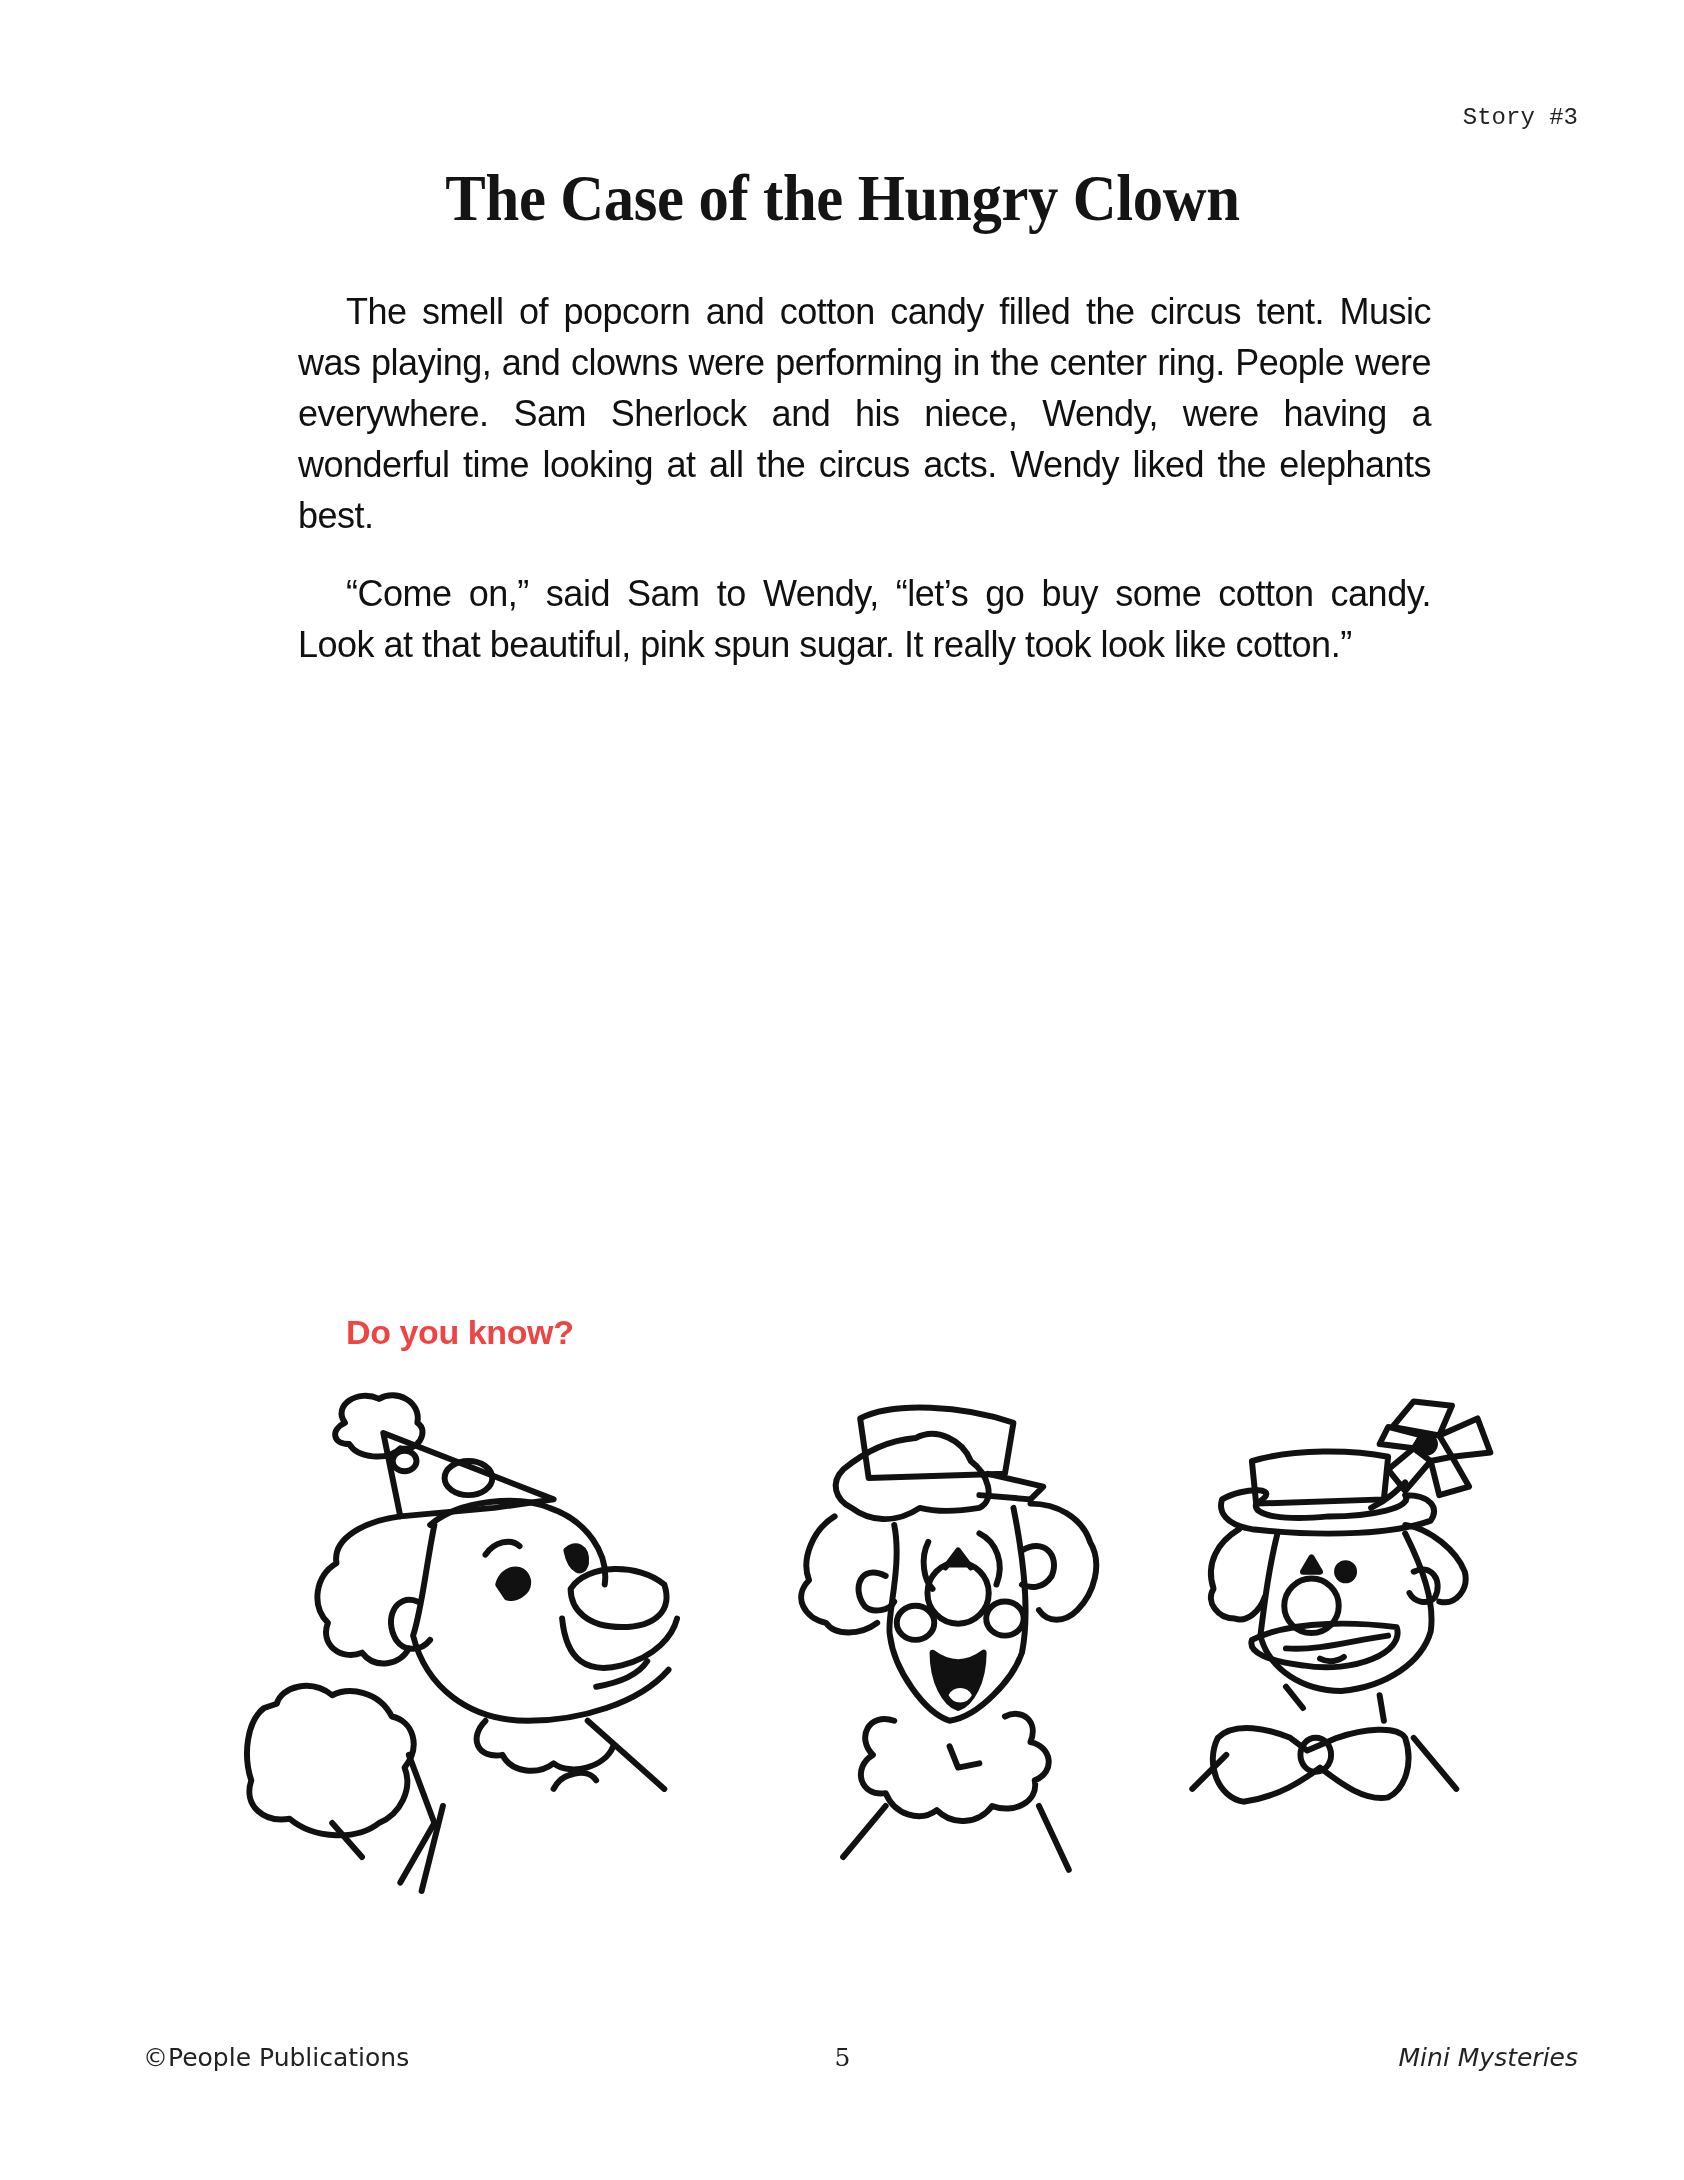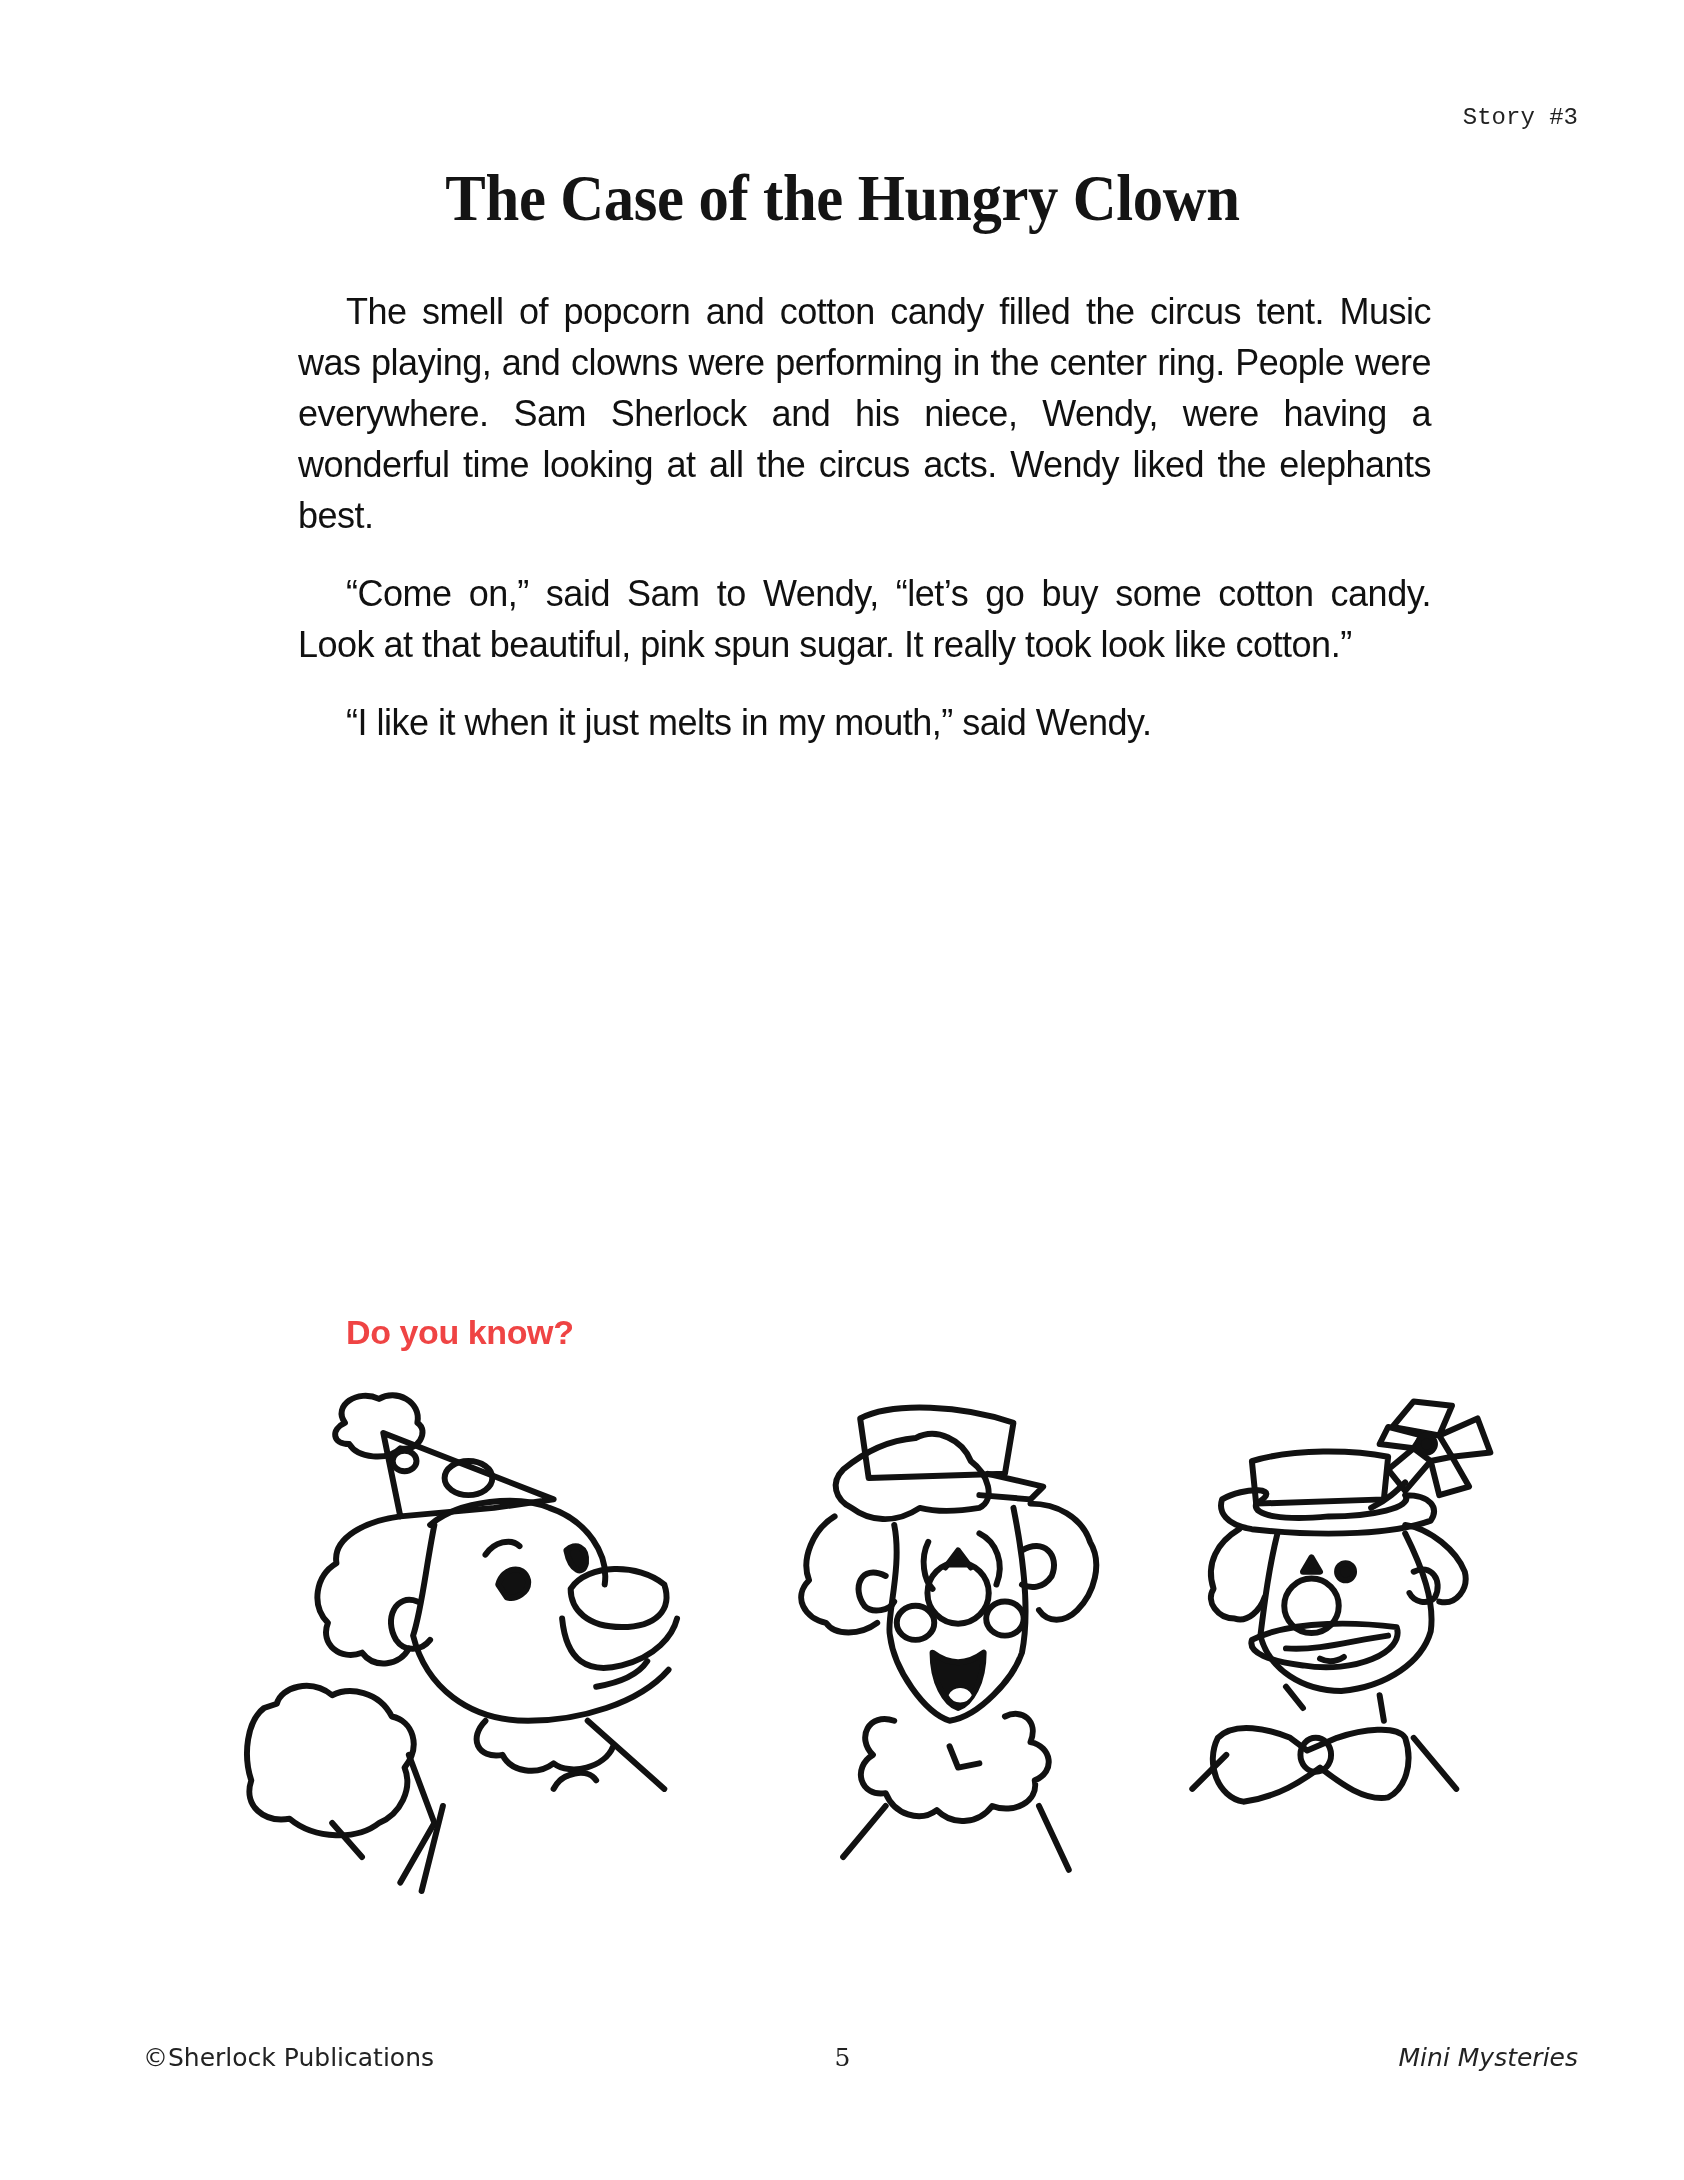--- a/index.html
+++ b/index.html
@@ -18,21 +18,20 @@
 </head>
 <body>
 
 <div class="story-num">Story #3</div>
 
 <h1 class="title">The Case of the Hungry Clown</h1>
 
 <div class="body">
   <p>The smell of popcorn and cotton candy filled the circus tent. Music was playing, and clowns were performing in the center ring. People were everywhere. Sam Sherlock and his niece, Wendy, were having a wonderful time looking at all the circus acts. Wendy liked the elephants best.</p>
   <p>“Come on,” said Sam to Wendy, “let’s go buy some cotton candy. Look at that beautiful, pink spun sugar. It really took look like cotton.”</p>
-  <p>“I like it when it just melts in my mouth,” said Wendy.</p>
 </div>
 
 <div class="ask">Do you know?</div>
 
 <svg class="art" viewBox="0 0 1590 770" fill="none" stroke="#111" stroke-width="7" stroke-linecap="round" stroke-linejoin="round">
 
   <g>
 
     <path d="M135 50 C120 30 150 10 175 22 C195 10 225 25 220 50 C235 60 220 85 200 80 C185 95 150 92 140 75 C120 75 118 58 135 50 Z"></path>
 
@@ -133,16 +132,16 @@
 
     <path d="M150 360 L170 385"></path>
     <path d="M260 370 L265 400"></path>
     <path d="M70 420 C90 400 130 410 155 420 L175 435 L210 420 C240 410 280 405 290 420 C300 450 290 480 270 490 C240 495 210 470 190 455 C170 470 140 490 100 495 C70 490 55 450 70 420 Z"></path>
     <ellipse cx="185" cy="440" rx="18" ry="20"></ellipse>
     <path d="M40 480 L80 440"></path>
     <path d="M350 480 L300 420"></path>
   </g>
 </svg>
 
-<div class="footer left">©Sherlock Publications</div>
+<div class="footer left">©People Publications</div>
 <div class="footer center">5</div>
 <div class="footer right">Mini Mysteries</div>
 
 
 </body></html>

